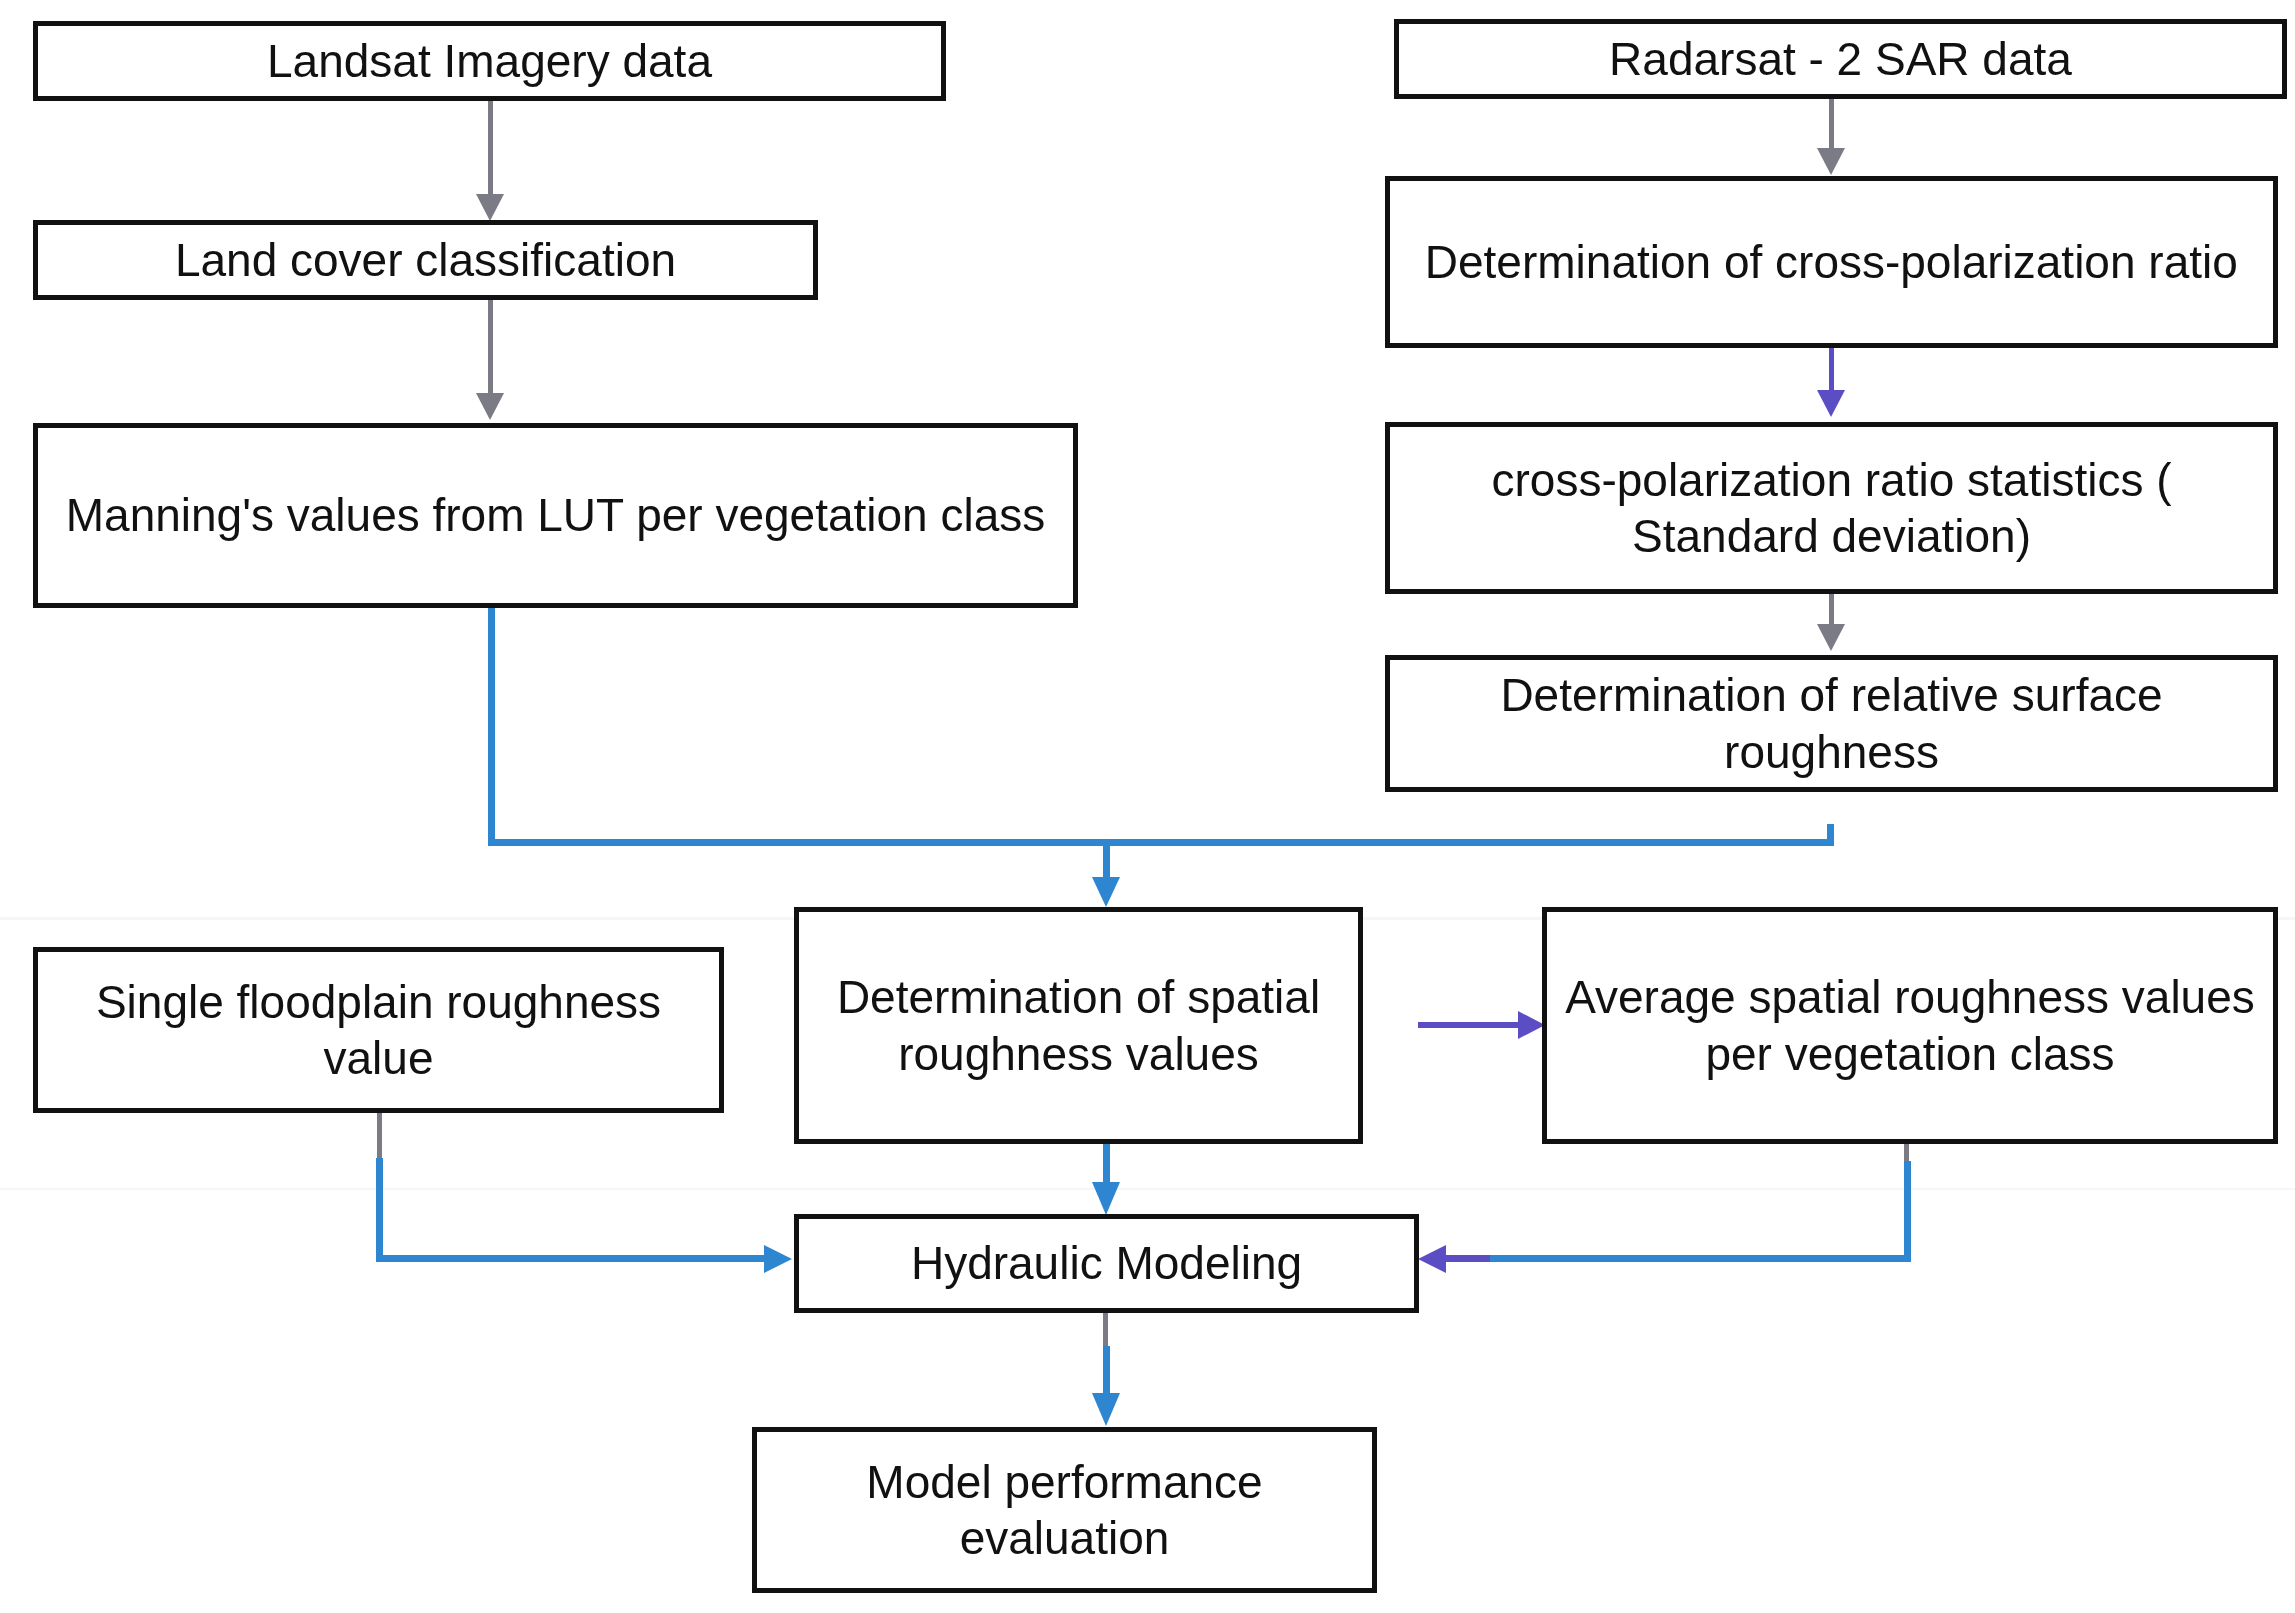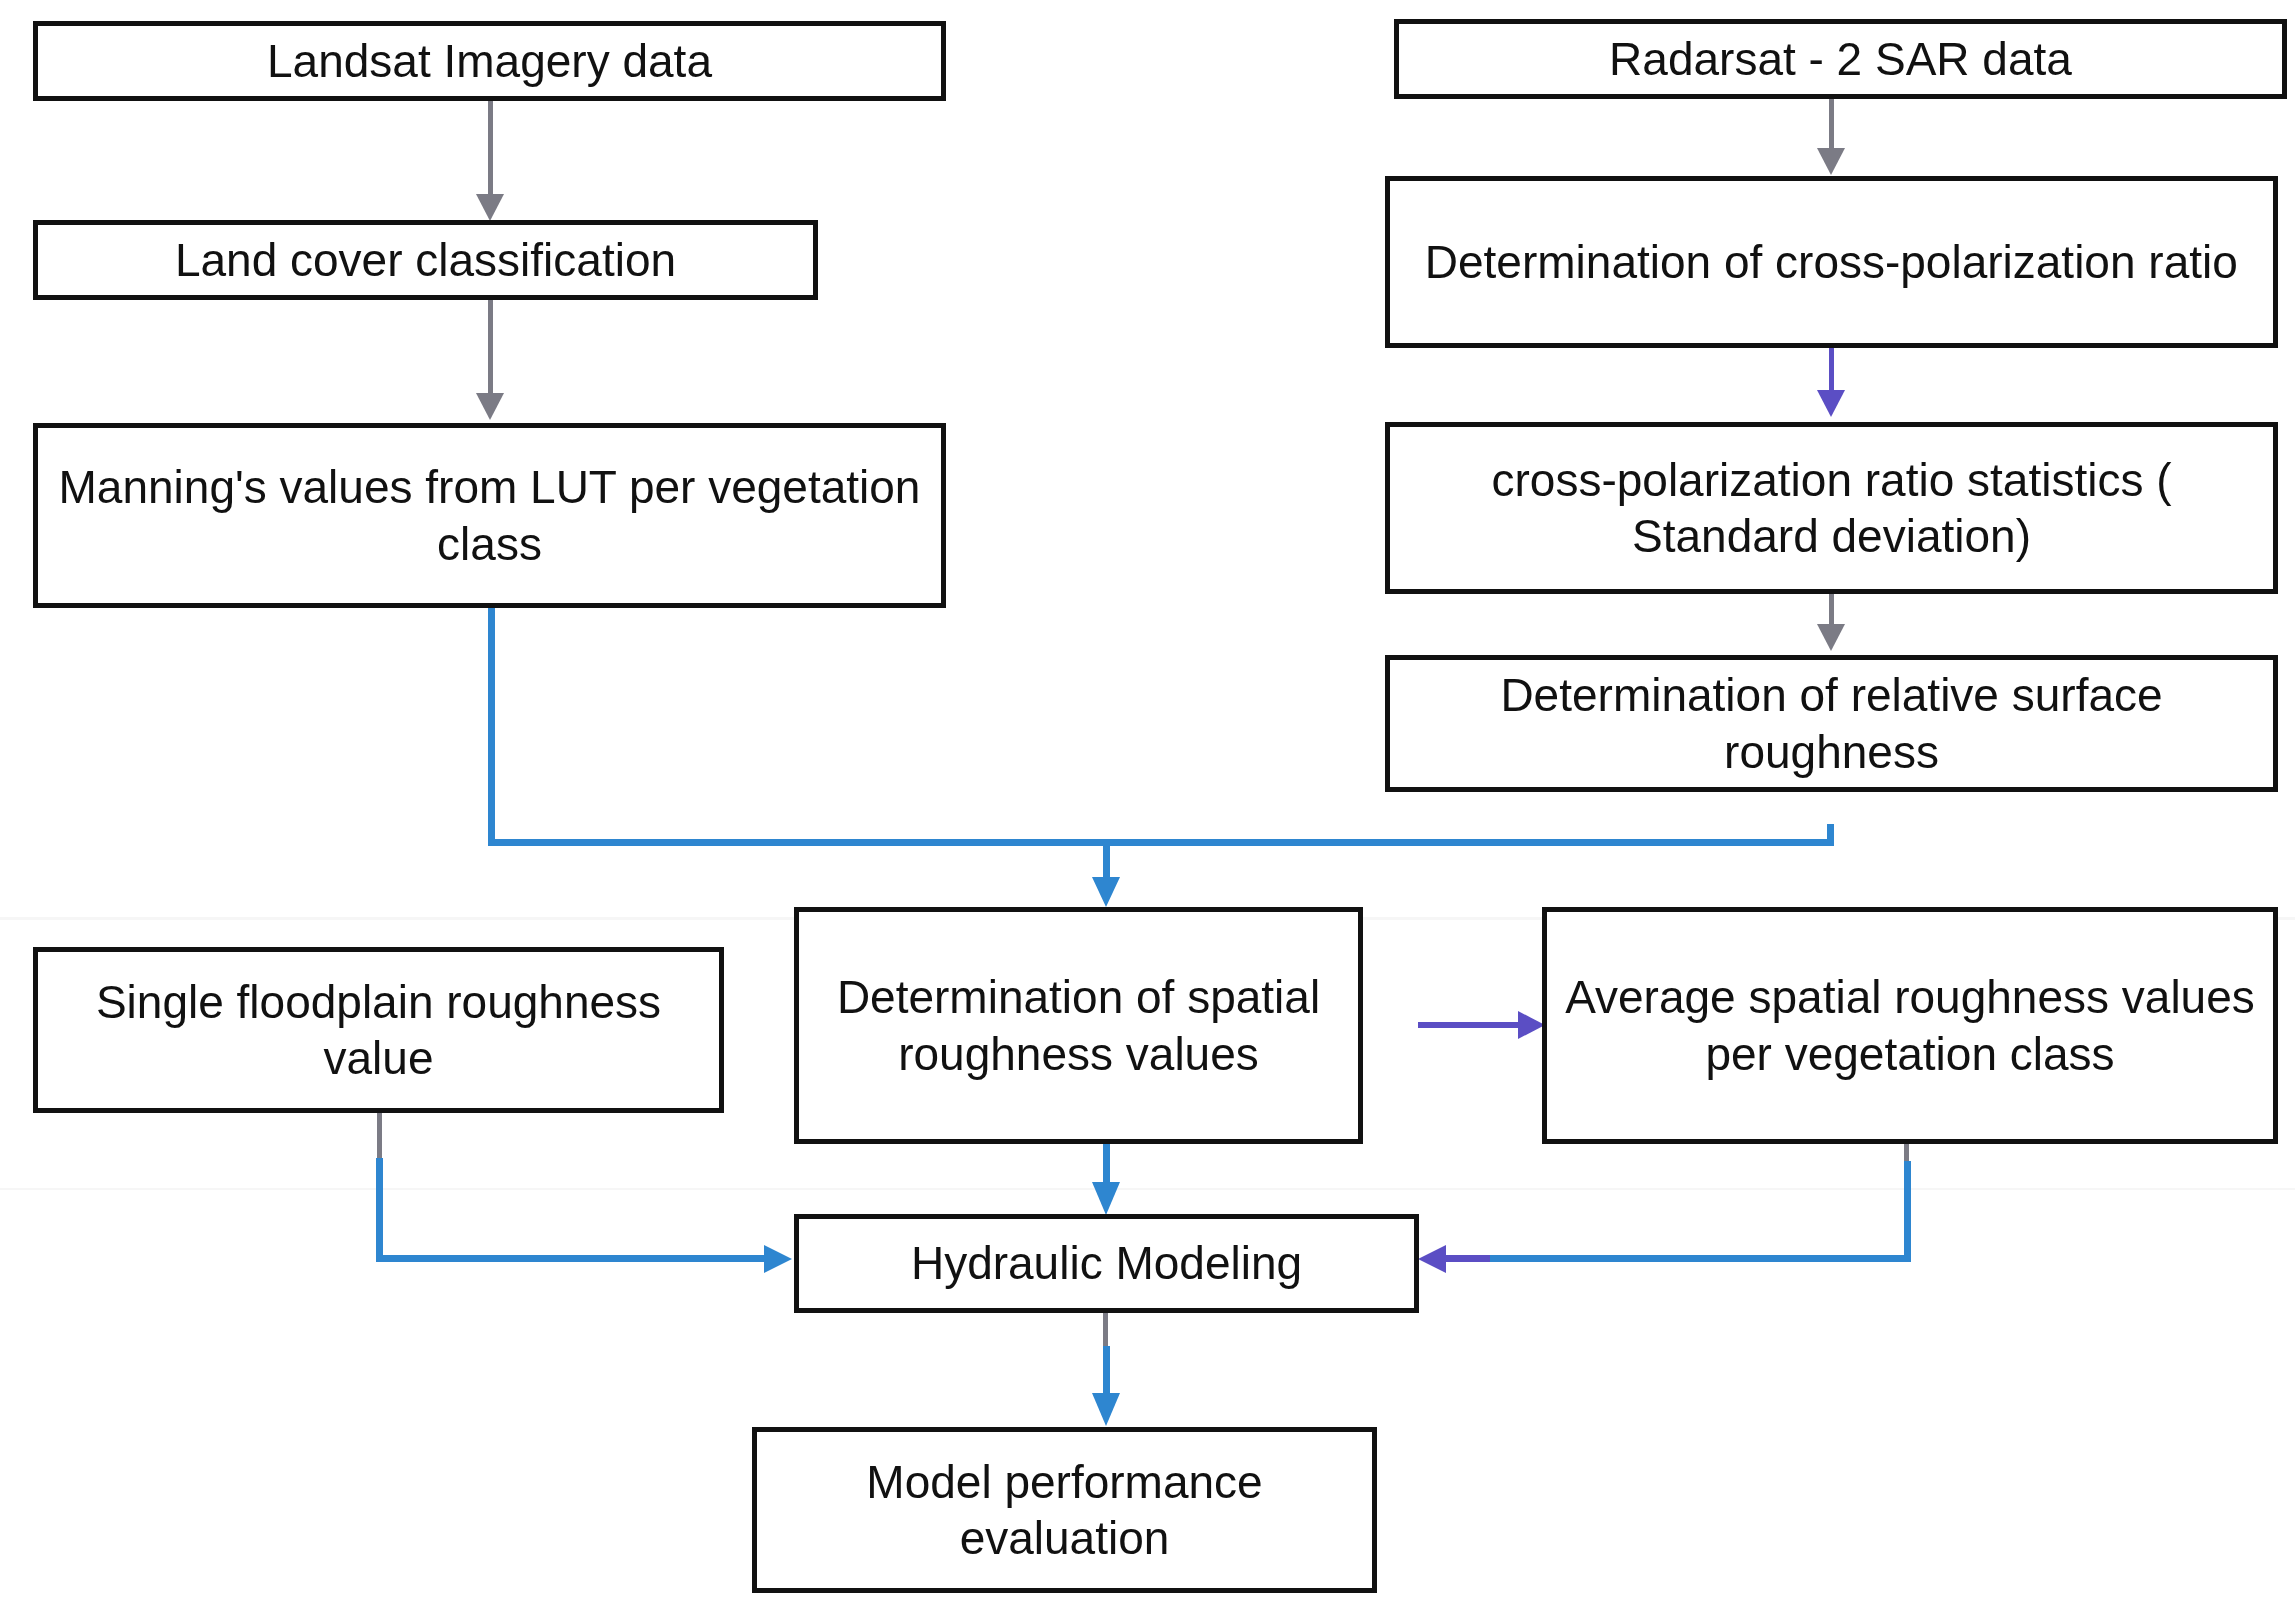--- a/index.html
+++ b/index.html
@@ -78,21 +78,21 @@
   <div class="ghost" style="left:0;top:1188px;width:2295px;height:2.2px;"></div>
 
   <div class="node fs-big" style="left:33px;  top:21px;   width:913px; height:80px;">
     <span class="lbl">Landsat Imagery data</span>
   </div>
 
   <div class="node fs-big" style="left:33px;  top:220px;  width:785px; height:80px;">
     <span class="lbl">Land cover classification</span>
   </div>
 
-  <div class="node fs-big" style="left:33px;  top:423px;  width:913px; height:185px;">
+  <div class="node fs-big" style="left:33px;  top:423px;  width:1045px; height:185px;">
     <span class="lbl">Manning's values from LUT per vegetation class</span>
   </div>
 
   <div class="node fs-big" style="left:1385px; top:19px;  width:893px; height:80px;margin-left:9px;">
     <span class="lbl">Radarsat - 2 SAR data</span>
   </div>
 
   <div class="node fs-big" style="left:1385px; top:176px; width:893px; height:172px;padding-left:10px;">
     <span class="lbl">Determination of cross-polarization ratio</span>
   </div>

